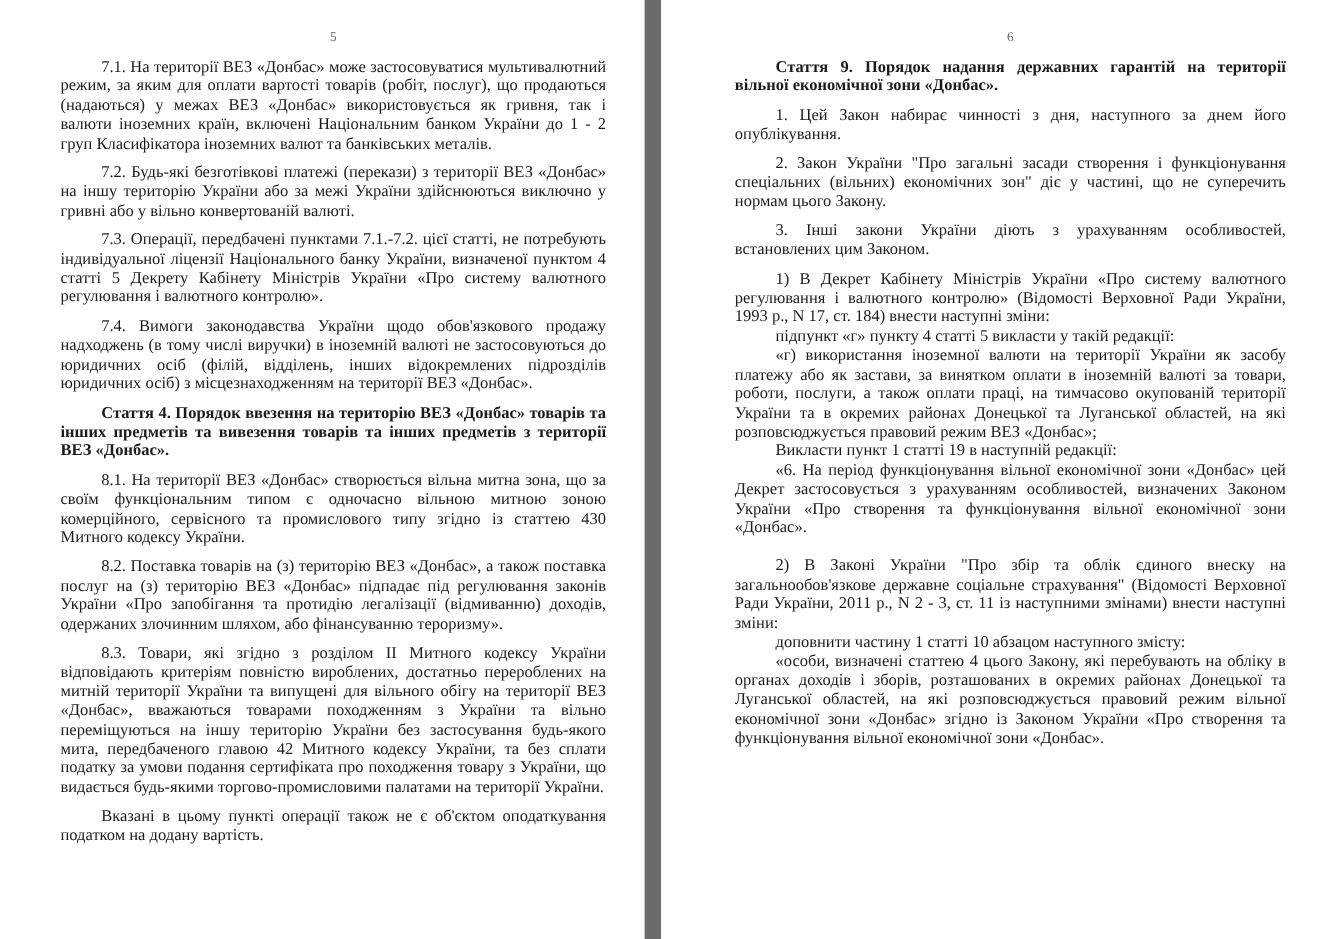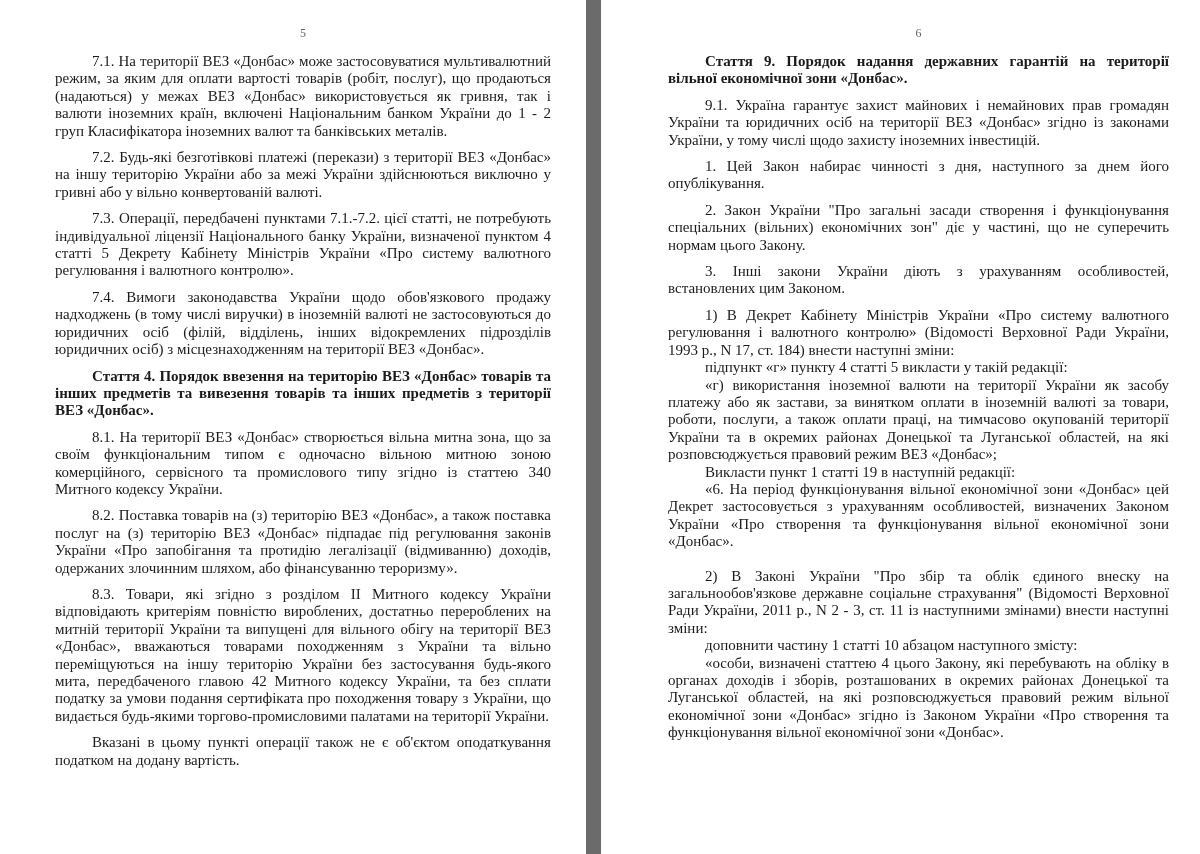--- a/index.html
+++ b/index.html
@@ -69,32 +69,31 @@
 
 <div class="spread">
 
   <div class="page page-left">
     <div class="page-number">5</div>
     <p class="first">7.1. На території ВЕЗ «Донбас» може застосовуватися мультивалютний режим, за яким для оплати вартості товарів (робіт, послуг), що продаються (надаються) у межах ВЕЗ «Донбас» використовується як гривня, так і валюти іноземних країн, включені Національним банком України до 1 - 2 груп Класифікатора іноземних валют та банківських металів.</p>
     <p>7.2. Будь-які безготівкові платежі (перекази) з території ВЕЗ «Донбас» на іншу територію України або за межі України здійснюються виключно у гривні або у вільно конвертованій валюті.</p>
     <p>7.3. Операції, передбачені пунктами 7.1.-7.2. цієї статті, не потребують індивідуальної ліцензії Національного банку України, визначеної пунктом 4 статті 5 Декрету Кабінету Міністрів України «Про систему валютного регулювання і валютного контролю».</p>
     <p>7.4. Вимоги законодавства України щодо обов'язкового продажу надходжень (в тому числі виручки) в іноземній валюті не застосовуються до юридичних осіб (філій, відділень, інших відокремлених підрозділів юридичних осіб) з місцезнаходженням на території ВЕЗ «Донбас».</p>
     <p class="bold">Стаття 4. Порядок ввезення на територію ВЕЗ «Донбас» товарів та інших предметів та вивезення товарів та інших предметів з території ВЕЗ «Донбас».</p>
-    <p>8.1. На території ВЕЗ «Донбас» створюється вільна митна зона, що за своїм функціональним типом є одночасно вільною митною зоною комерційного, сервісного та промислового типу згідно із статтею 340 Митного кодексу України.</p>
+    <p>8.1. На території ВЕЗ «Донбас» створюється вільна митна зона, що за своїм функціональним типом є одночасно вільною митною зоною комерційного, сервісного та промислового типу згідно із статтею 430 Митного кодексу України.</p>
     <p>8.2. Поставка товарів на (з) територію ВЕЗ «Донбас», а також поставка послуг на (з) територію ВЕЗ «Донбас» підпадає під регулювання законів України «Про запобігання та протидію легалізації (відмиванню) доходів, одержаних злочинним шляхом, або фінансуванню тероризму».</p>
     <p>8.3. Товари, які згідно з розділом II Митного кодексу України відповідають критеріям повністю вироблених, достатньо перероблених на митній території України та випущені для вільного обігу на території ВЕЗ «Донбас», вважаються товарами походженням з України та вільно переміщуються на іншу територію України без застосування будь-якого мита, передбаченого главою 42 Митного кодексу України, та без сплати податку за умови подання сертифіката про походження товару з України, що видається будь-якими торгово-промисловими палатами на території України.</p>
     <p>Вказані в цьому пункті операції також не є об'єктом оподаткування податком на додану вартість.</p>
   </div>
 
   <div class="divider" style="background: rgb(107, 107, 107);"></div>
 
   <div class="page page-right">
     <div class="page-number">6</div>
     <p class="first bold">Стаття 9. Порядок надання державних гарантій на території вільної економічної зони «Донбас».</p>
-    <p>9.1. Україна гарантує захист майнових і немайнових прав громадян України та юридичних осіб на території ВЕЗ «Донбас» згідно із законами України, у тому числі щодо захисту іноземних інвестицій.</p>
     <p>1. Цей Закон набирає чинності з дня, наступного за днем його опублікування.</p>
     <p>2. Закон України "Про загальні засади створення і функціонування спеціальних (вільних) економічних зон" діє у частині, що не суперечить нормам цього Закону.</p>
     <p>3. Інші закони України діють з урахуванням особливостей, встановлених цим Законом.</p>
     <p>1) В Декрет Кабінету Міністрів України «Про систему валютного регулювання і валютного контролю» (Відомості Верховної Ради України, 1993 р., N 17, ст. 184) внести наступні зміни:</p>
     <p class="tight">підпункт «г» пункту 4 статті 5 викласти у такій редакції:</p>
     <p class="tight">«г) використання іноземної валюти на території України як засобу платежу або як застави, за винятком оплати в іноземній валюті за товари, роботи, послуги, а також оплати праці, на тимчасово окупованій території України та в окремих районах Донецької та Луганської областей, на які розповсюджується правовий режим ВЕЗ «Донбас»;</p>
     <p class="tight">Викласти пункт 1 статті 19 в наступній редакції:</p>
     <p class="tight">«6. На період функціонування вільної економічної зони «Донбас» цей Декрет застосовується з урахуванням особливостей, визначених Законом України «Про створення та функціонування вільної економічної зони «Донбас».</p>
     <p class="gap-lg">2) В Законі України "Про збір та облік єдиного внеску на загальнообов'язкове державне соціальне страхування" (Відомості Верховної Ради України, 2011 р., N 2 - 3, ст. 11 із наступними змінами) внести наступні зміни:</p>
     <p class="tight">доповнити частину 1 статті 10 абзацом наступного змісту:</p>

